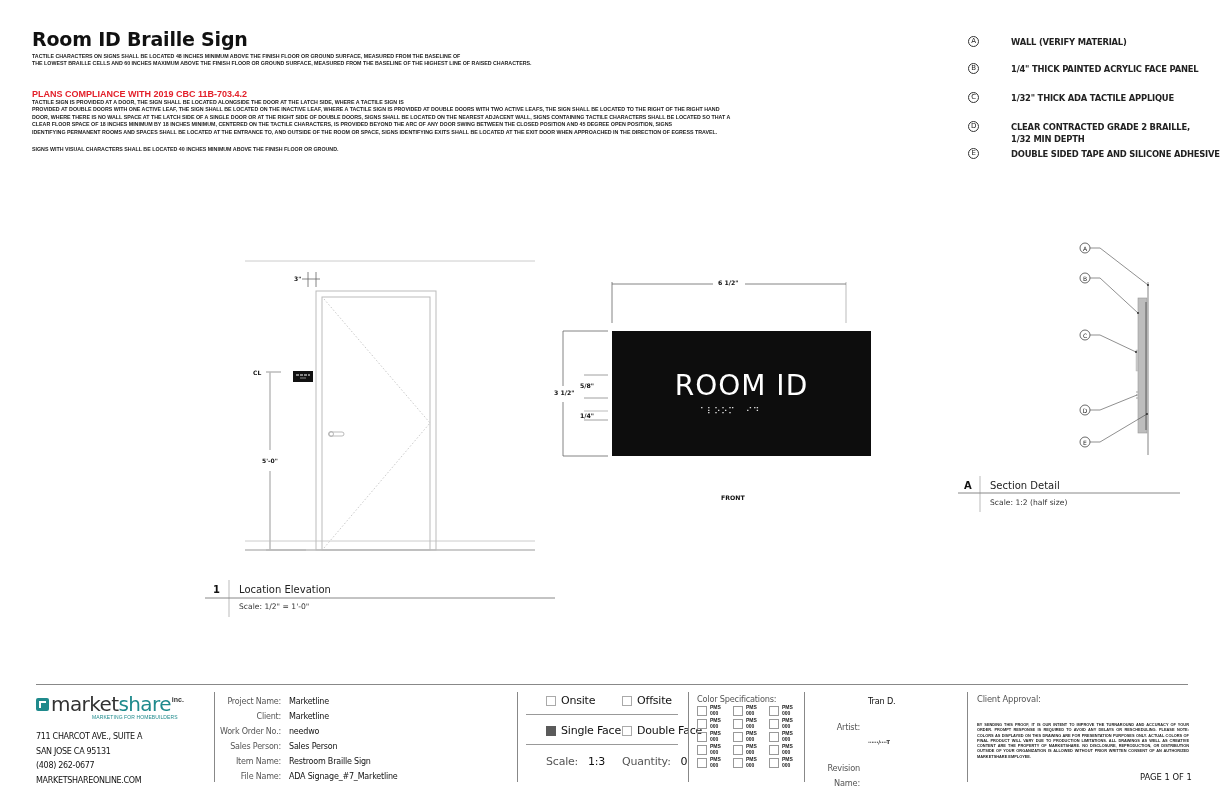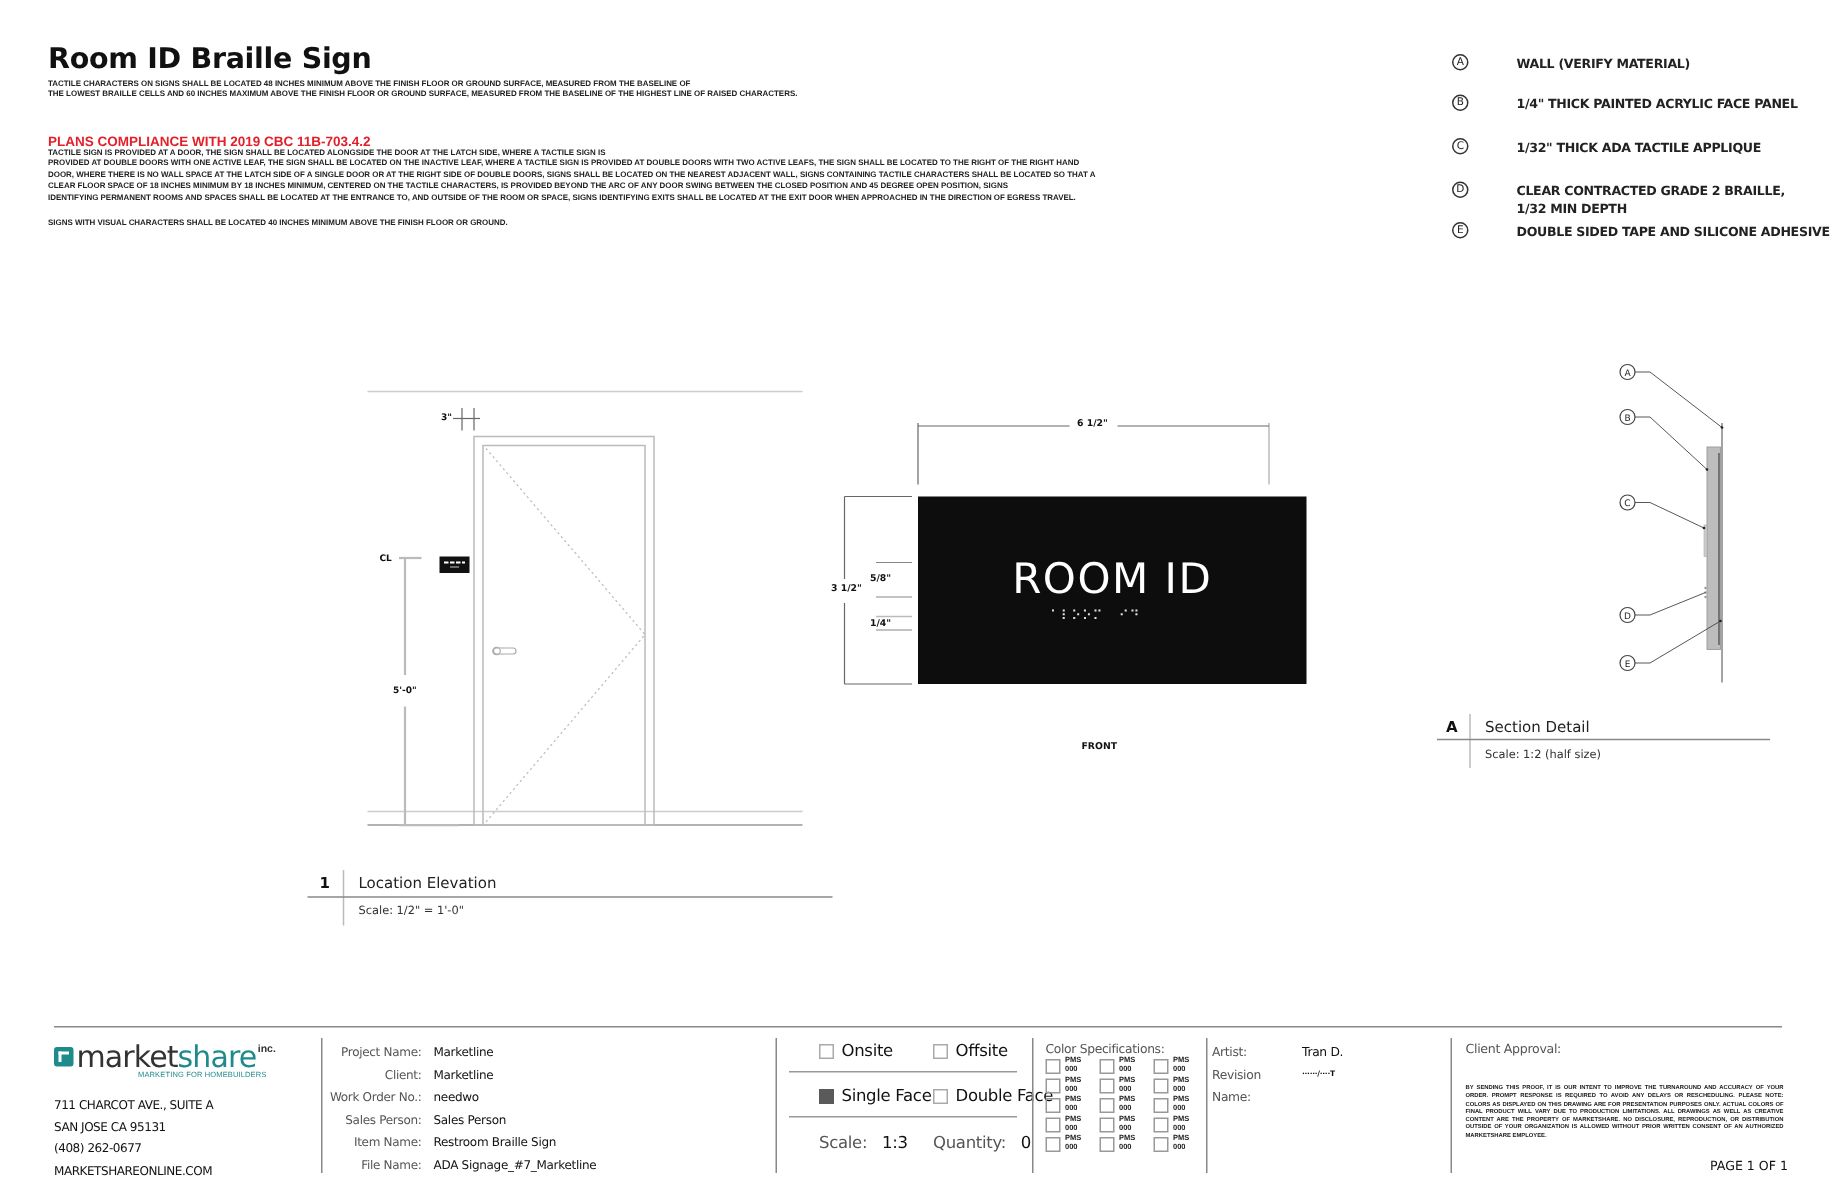--- a/index.html
+++ b/index.html
@@ -52,21 +52,21 @@
 
   .colors { left: 697px; top: 694px; }
   .colors .hd { font-size: 8.2px; color: #555; font-family: "DejaVu Sans", sans-serif; letter-spacing: -0.2px; margin-bottom: 1px; }
   .pms-grid { display: grid; grid-template-columns: 36px 36px 36px; row-gap: 2px; }
   .pms { display: flex; align-items: center; }
   .pms .sq { width: 10px; height: 10px; border: 1px solid #999; margin-right: 3px; }
   .pms .lbl { font-size: 5px; line-height: 5.5px; font-weight: bold; color: #222; }
 
   .artist { left: 808px; top: 694px; font-size: 8.2px; line-height: 15px; font-family: "DejaVu Sans", sans-serif; letter-spacing: -0.2px; }
   .artist .r { display: flex; }
-  .artist .k { width: 60px; color: #555; padding-right: 8px; }
+  .artist .k { width: 60px; text-align: right; color: #555; padding-right: 8px; margin-top: 26px; }
   .artist .v { color: #111; }
   .artist .v.tiny { font-size: 5px; font-weight: bold; }
 
   .approval { left: 977px; top: 694px; width: 212px; }
   .approval .hd { font-size: 8.4px; color: #555; font-family: "DejaVu Sans", sans-serif; letter-spacing: -0.2px; }
   .approval .legal { margin-top: 18px; font-size: 3.9px; line-height: 5.3px; font-weight: bold; text-align: justify; color: #222; text-transform: uppercase; }
   .page-num { left: 1140px; top: 772px; font-size: 8.4px; color: #111; font-family: "DejaVu Sans", sans-serif; }
 </style>
 </head>
 <body>

